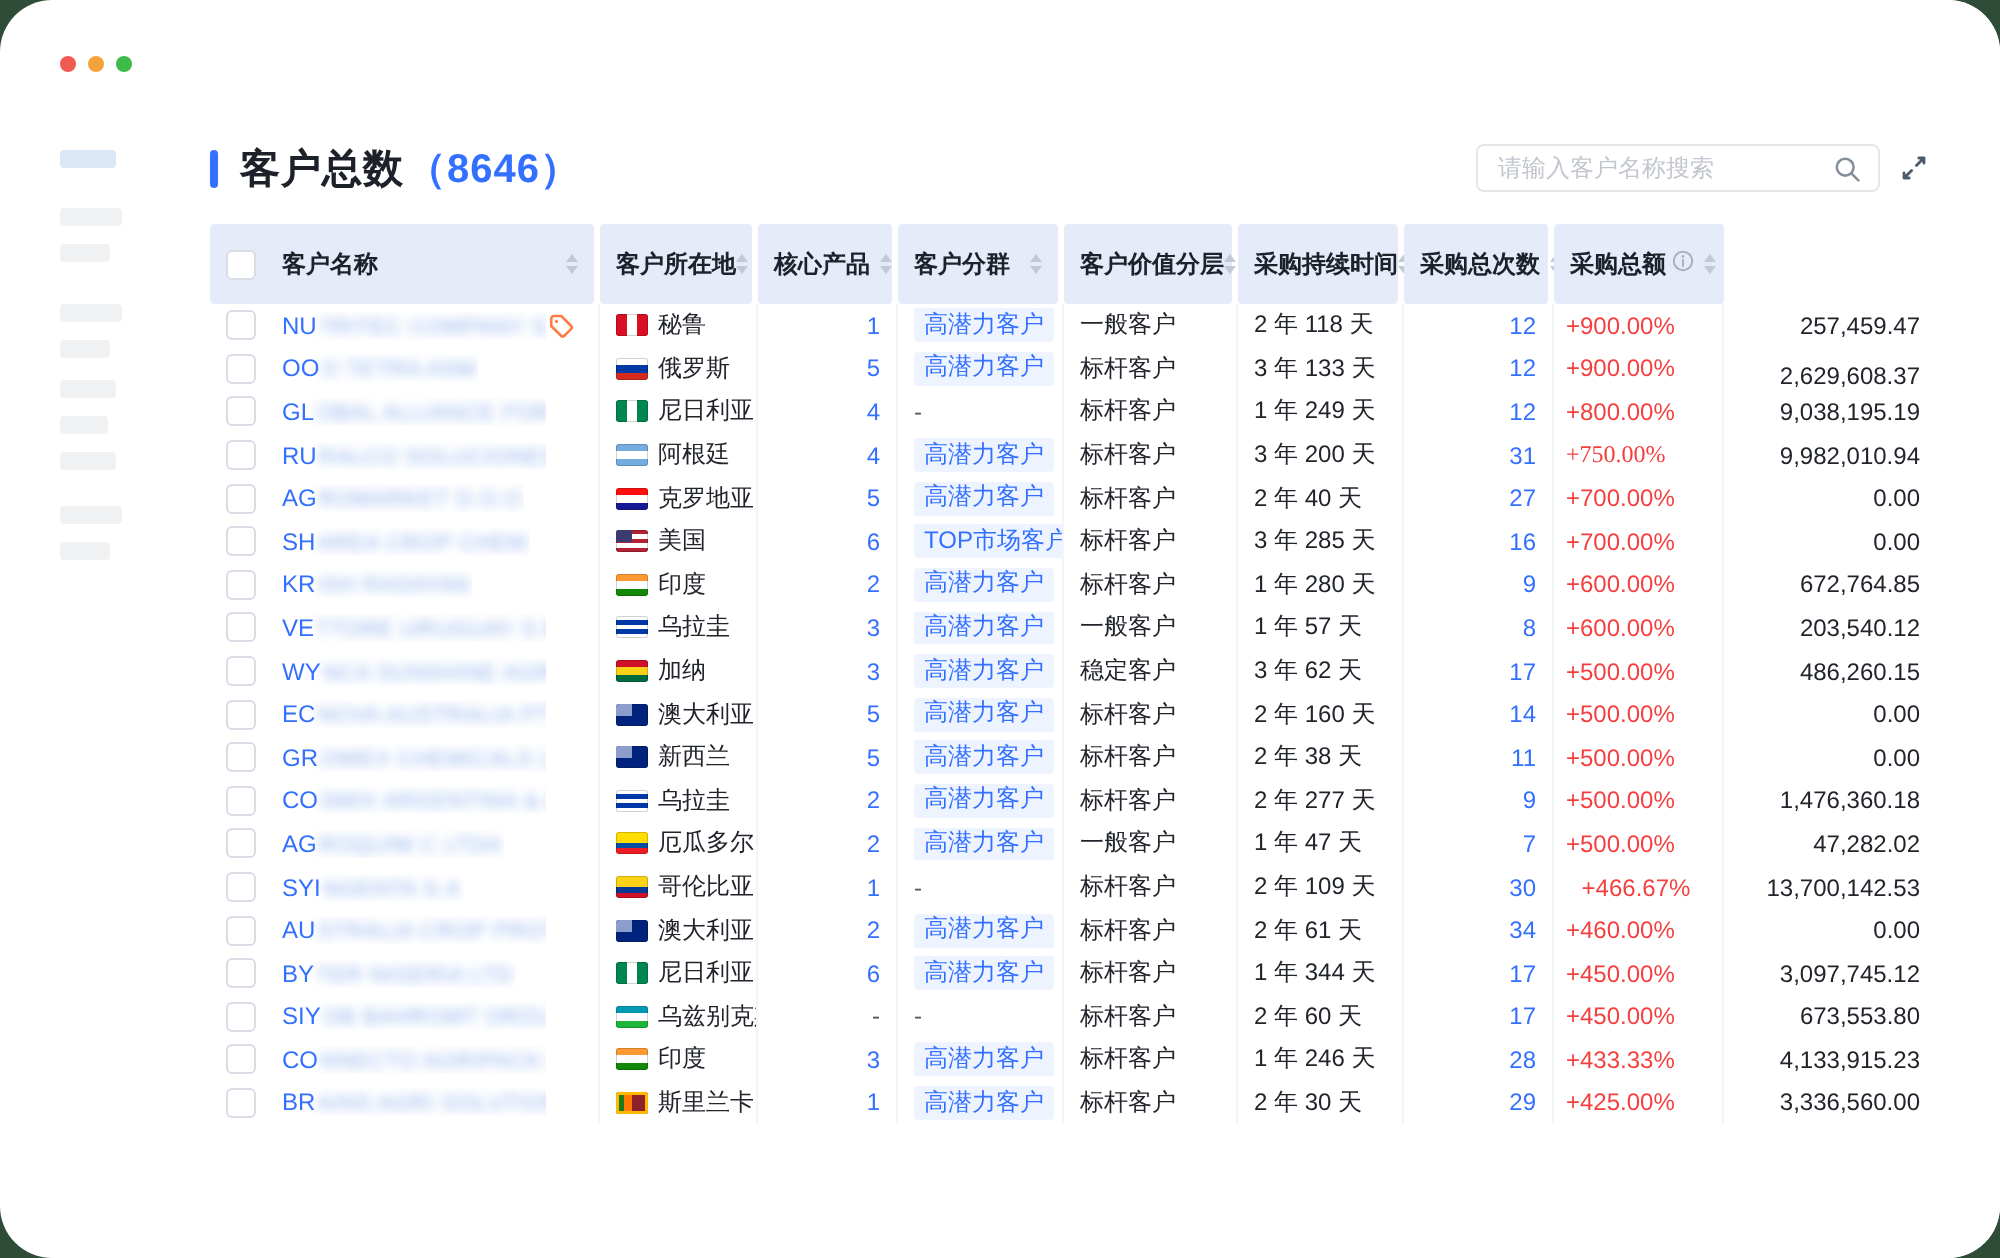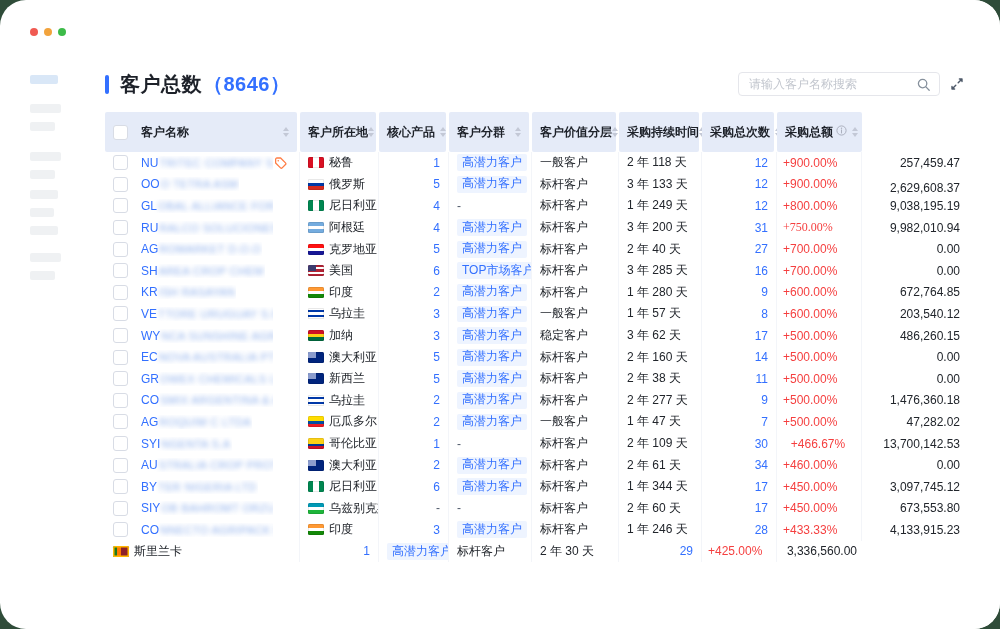--- a/index.html
+++ b/index.html
@@ -806,20 +806,27 @@
               <span class="num">28</span>
             </div>
             <div class="bcell" style="padding-left: 6px;">
               <span class="pct">+433.33%</span>
             </div>
             <div class="bcell right" style="padding-right: 5px;">
               <span>4,133,915.23</span>
             </div>
           </div>
           <div class="grid row">
+            <div class="bcell name-cell">
+              <span class="cb"></span>
+              <span class="name">
+                <span>BR</span>
+                <span class="blur">AINS AGRI SOLUTIONS PVT</span>
+              </span>
+            </div>
             <div class="bcell">
               <span class="flagbox" style="background: linear-gradient(to right, rgb(27, 122, 27) 0%, rgb(27, 122, 27) 25%, rgb(255, 121, 0) 25%, rgb(255, 121, 0) 50%, rgb(141, 32, 41) 50%, rgb(141, 32, 41) 75%, rgb(141, 32, 41) 75%, rgb(141, 32, 41) 100%); box-shadow: rgb(255, 183, 0) 0px 0px 0px 1.5px inset;"></span>
               <span>斯里兰卡</span>
             </div>
             <div class="bcell right">
               <span class="num">1</span>
             </div>
             <div class="bcell">
               <span class="pill">高潜力客户</span>
             </div>

